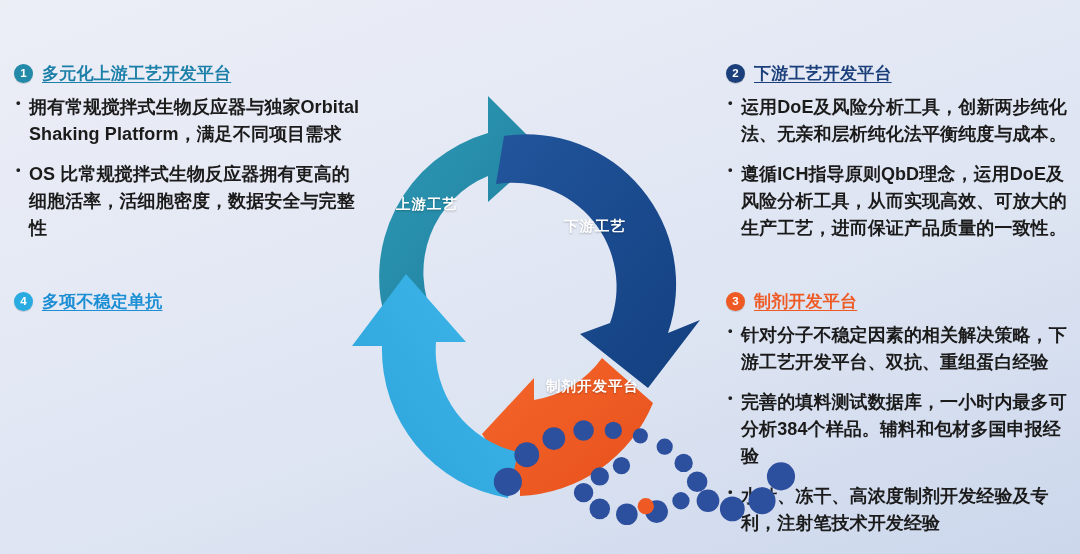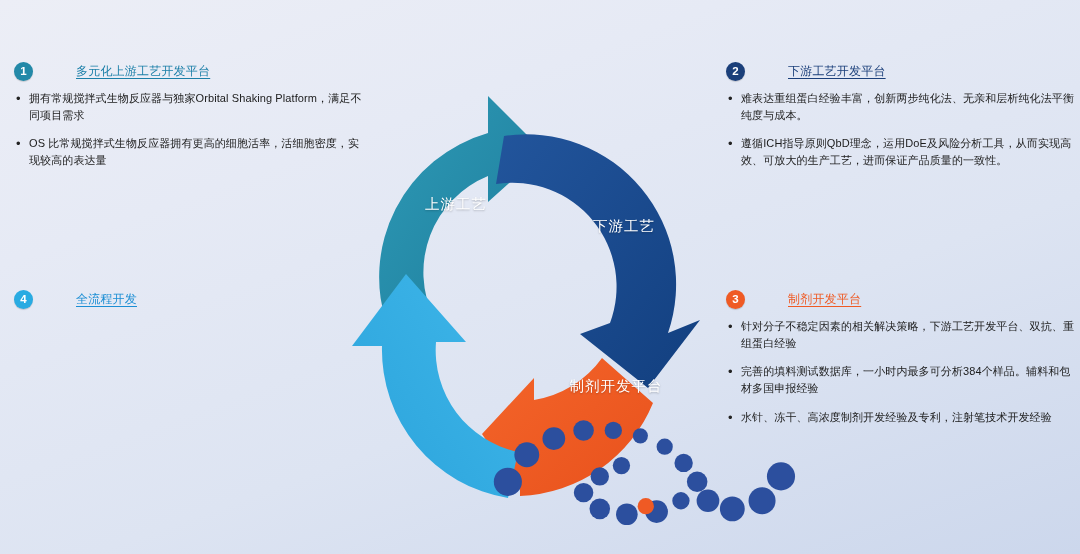--- a/index.html
+++ b/index.html
@@ -26,59 +26,58 @@
   }
   .badge {
     flex: 0 0 auto;
     width: 19px; height: 19px; border-radius: 50%;
     color: #ffffff; font-size: 11.5px; font-weight: bold;
     display: flex; align-items: center; justify-content: center;
     line-height: 1;
     box-shadow: 0 1px 1px rgba(0,0,0,.16);
   }
   .blk-title {
-    font-size: 12px; font-weight: normal;
+    font-size: 17px; font-weight: bold;
     text-decoration: underline;
     text-underline-offset: 3px;
     letter-spacing: .2px;
     white-space: nowrap;
-    margin-left: 34px;
   }
 
   ul.bullets { list-style: none; }
   ul.bullets li {
     position: relative;
     padding-left: 15px;
     margin-bottom: 12px;
-    font-size: 11px;
+    font-size: 18px;
     line-height: 1.52;
     color: #1b1b1b;
     letter-spacing: .1px;
+    font-weight: bold;
   }
   ul.bullets li:before {
     content: "•";
     position: absolute; left: 2px; top: -1px;
     font-size: 13px; color: #222;
   }
 
   
   #diagram {
     position: absolute;
     left: 348px; top: 78px;
     width: 384px; height: 430px;
   }
   #diagram svg { display: block; width: 384px; height: 430px; }
 
   .arrow-label {
     position: absolute;
     color: #ffffff;
-    font-weight: normal;
+    font-weight: bold;
     font-size: 14.5px;
     line-height: 1.22;
-    text-align: center;
     letter-spacing: 1px;
     text-shadow: 0 1px 2px rgba(0,0,0,.25);
     pointer-events: none;
   }
   #label-upstream   { left: 48px;  top: 118px; width: 120px; }
   #label-downstream { left: 216px; top: 140px; width: 120px; }
   #label-analytics  { left: 40px;  top: 266px; width: 120px; }
   #label-formulation{ left: 198px; top: 300px; width: 140px; }
 
   
@@ -95,38 +94,38 @@
 
 <div id="slide">
 
   <div class="block left" style="top:62px;">
     <div class="blk-head">
       <span class="badge" style="background:#2389a8">1</span>
       <span class="blk-title" style="color:#1b7fa8">多元化上游工艺开发平台</span>
     </div>
     <ul class="bullets">
       <li>拥有常规搅拌式生物反应器与独家Orbital Shaking Platform，满足不同项目需求</li>
-      <li>OS 比常规搅拌式生物反应器拥有更高的细胞活率，活细胞密度，实现较高的表达量</li>
+      <li>OS 比常规搅拌式生物反应器拥有更高的细胞活率，活细胞密度，数据安全与完整性</li>
     </ul>
   </div>
 
   <div class="block left" style="top:290px;">
     <div class="blk-head">
       <span class="badge" style="background:#29abe2">4</span>
-      <span class="blk-title" style="color:#1b8ed4">全流程开发</span>
+      <span class="blk-title" style="color:#1b8ed4">多项不稳定单抗</span>
     </div>
   </div>
 
   <div class="block right" style="top:62px;">
     <div class="blk-head">
       <span class="badge" style="background:#1b3f7a">2</span>
       <span class="blk-title" style="color:#1b3f7a">下游工艺开发平台</span>
     </div>
     <ul class="bullets">
-      <li>难表达重组蛋白经验丰富，创新两步纯化法、无亲和层析纯化法平衡纯度与成本。</li>
+      <li>运用DoE及风险分析工具，创新两步纯化法、无亲和层析纯化法平衡纯度与成本。</li>
       <li>遵循ICH指导原则QbD理念，运用DoE及风险分析工具，从而实现高效、可放大的生产工艺，进而保证产品质量的一致性。</li>
     </ul>
   </div>
 
   <div class="block right" style="top:290px;">
     <div class="blk-head">
       <span class="badge" style="background:#ef5a24">3</span>
       <span class="blk-title" style="color:#ef5a24">制剂开发平台</span>
     </div>
     <ul class="bullets">

